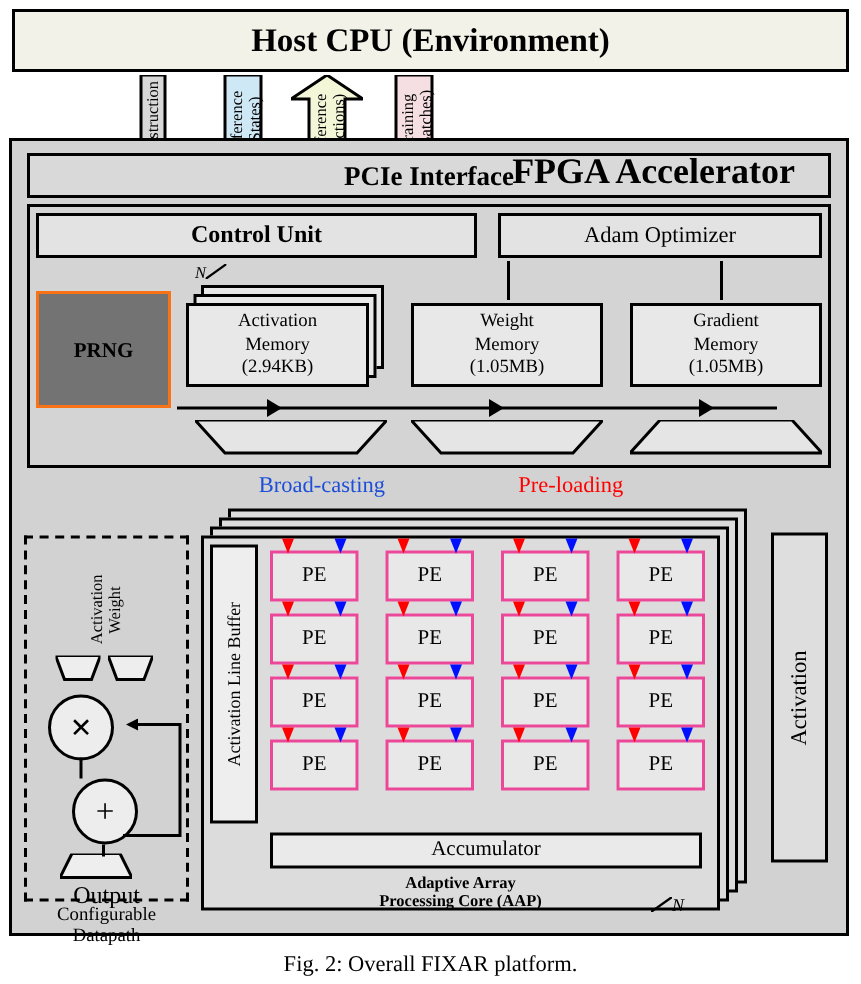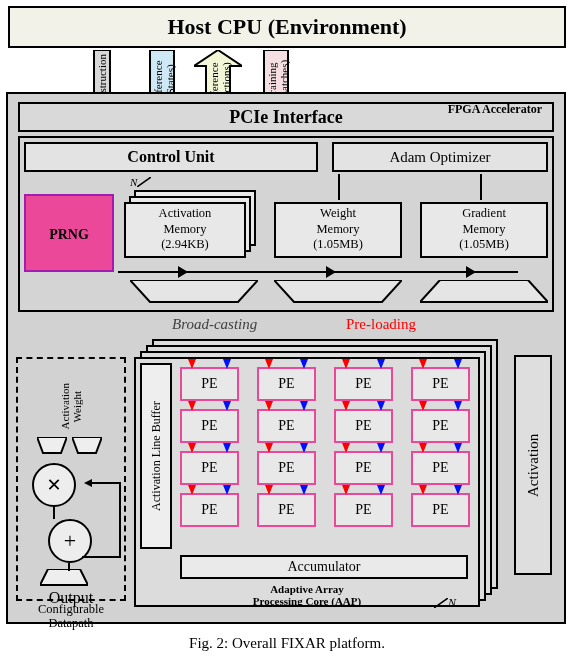--- a/index.html
+++ b/index.html
@@ -10,50 +10,50 @@
 .host { border: 2px solid #000; background: #f2f2e8; height: 42px; text-align: center; font-weight: bold; font-size: 22px; padding-top: 6px; margin-bottom: 2px; }
 
 
 .arrows-row { height: 62px; position: relative; margin: 0 0 0 0; }
 .big-arrow { position: absolute; width: 36px; height: 60px; }
 .arrow-label { position: absolute; font-size: 11px; writing-mode: vertical-rl; transform: rotate(180deg); line-height: 1.1; text-align: center; }
 .big-arrow svg { position: absolute; top: 0; left: 0; }
 
 
 .fpga { border: 2px solid #000; background: #d2d2d2; padding: 4px; position: absolute; left: 6px; right: 8px; top: 92px; bottom: 32px; }
-.fpga-title { position: absolute; right: 22px; top: 8px; font-weight: bold; font-size: 12px; z-index: 5; }
+.fpga-title { position: absolute; right: 34px; top: 8px; font-weight: bold; font-size: 24px; z-index: 5; }
 
 
 .pcie { background: #d9d9d9; border: 2px solid #000; height: 30px; margin: 4px 6px 4px 6px; font-size: 18px; font-weight: bold; text-align: center; line-height: 26px; }
 
 
 .upper { border: 2px solid #000; background: #d4d4d4; margin: 4px 6px; height: 176px; padding: 4px; position: relative; }
 .control-unit { position: absolute; left: 4px; top: 4px; width: 294px; height: 30px; border: 2px solid #000; background: #e3e3e3; font-size: 16px; font-weight: bold; text-align: center; line-height: 26px; }
 .adam { position: absolute; right: 4px; top: 4px; width: 216px; height: 30px; border: 2px solid #000; background: #e3e3e3; font-size: 15px; font-weight: normal; text-align: center; line-height: 26px; }
 
-.prng { position: absolute; left: 4px; top: 56px; width: 90px; height: 78px; border: 2px solid #a21caf; background: #ec4899; text-align: center; font-weight: bold; font-size: 14px; line-height: 78px; }
+.prng { position: absolute; left: 4px; top: 56px; width: 90px; height: 78px; border: 2px solid #f97316; background: #737373; text-align: center; font-weight: bold; font-size: 14px; line-height: 78px; }
 .amem { position: absolute; left: 104px; top: 52px; width: 132px; height: 68px; }
 .mem-stack { position: relative; width: 100%; height: 100%; }
 .mem-stack .layer { position: absolute; border: 2px solid #000; background: #e8e8e8; width: 122px; height: 56px; }
 .mem-stack .l1 { left: 10px; top: 0; }
 .mem-stack .l2 { left: 5px; top: 6px; }
 .mem-stack .l3 { left: 0; top: 12px; text-align: center; font-size: 12.5px; padding-top: 2px; line-height: 1.25; }
 .wmem { position: absolute; left: 254px; top: 64px; width: 128px; height: 56px; border: 2px solid #000; background: #e8e8e8; text-align: center; font-size: 12.5px; padding-top: 2px; line-height: 1.25; }
 .gmem { position: absolute; right: 4px; top: 64px; width: 128px; height: 56px; border: 2px solid #000; background: #e8e8e8; text-align: center; font-size: 12.5px; padding-top: 2px; line-height: 1.25; }
 
 .nlabel { font-style: italic; position: absolute; left: 110px; top: 38px; font-size: 11px; }
 
 
 .mux { position: absolute; }
 .mux svg polygon { fill: #e5e5e5; stroke: #000; stroke-width: 2; }
 
 
 .flow-labels { text-align: center; font-size: 15px; margin-top: 2px; }
 .flow-labels span { display: inline-block; }
-.label-broad { color:#404040; margin-left: 16px; font-style: italic;}
+.label-broad { color:#1d4ed8; margin-left: 16px;}
 .label-preload { color:#ff0000; margin-left: 85px;}
 
 
 .lower { position: relative; margin: 2px 6px 6px 6px; height: 286px; }
 
 
 .datapath { position: absolute; left: -2px; top: 22px; width: 110px; height: 244px; border: 2px dashed #000; }
 .datapath .inner { position: relative; width: 100%; height: 100%; }
 .dp-labelrow { position: absolute; top: 24px; left: 0; width: 100%; display: flex; justify-content: center; gap: 0; }
 .dp-labelrow span { font-size: 11px; text-align: center; writing-mode: vertical-rl; transform: rotate(180deg); }

